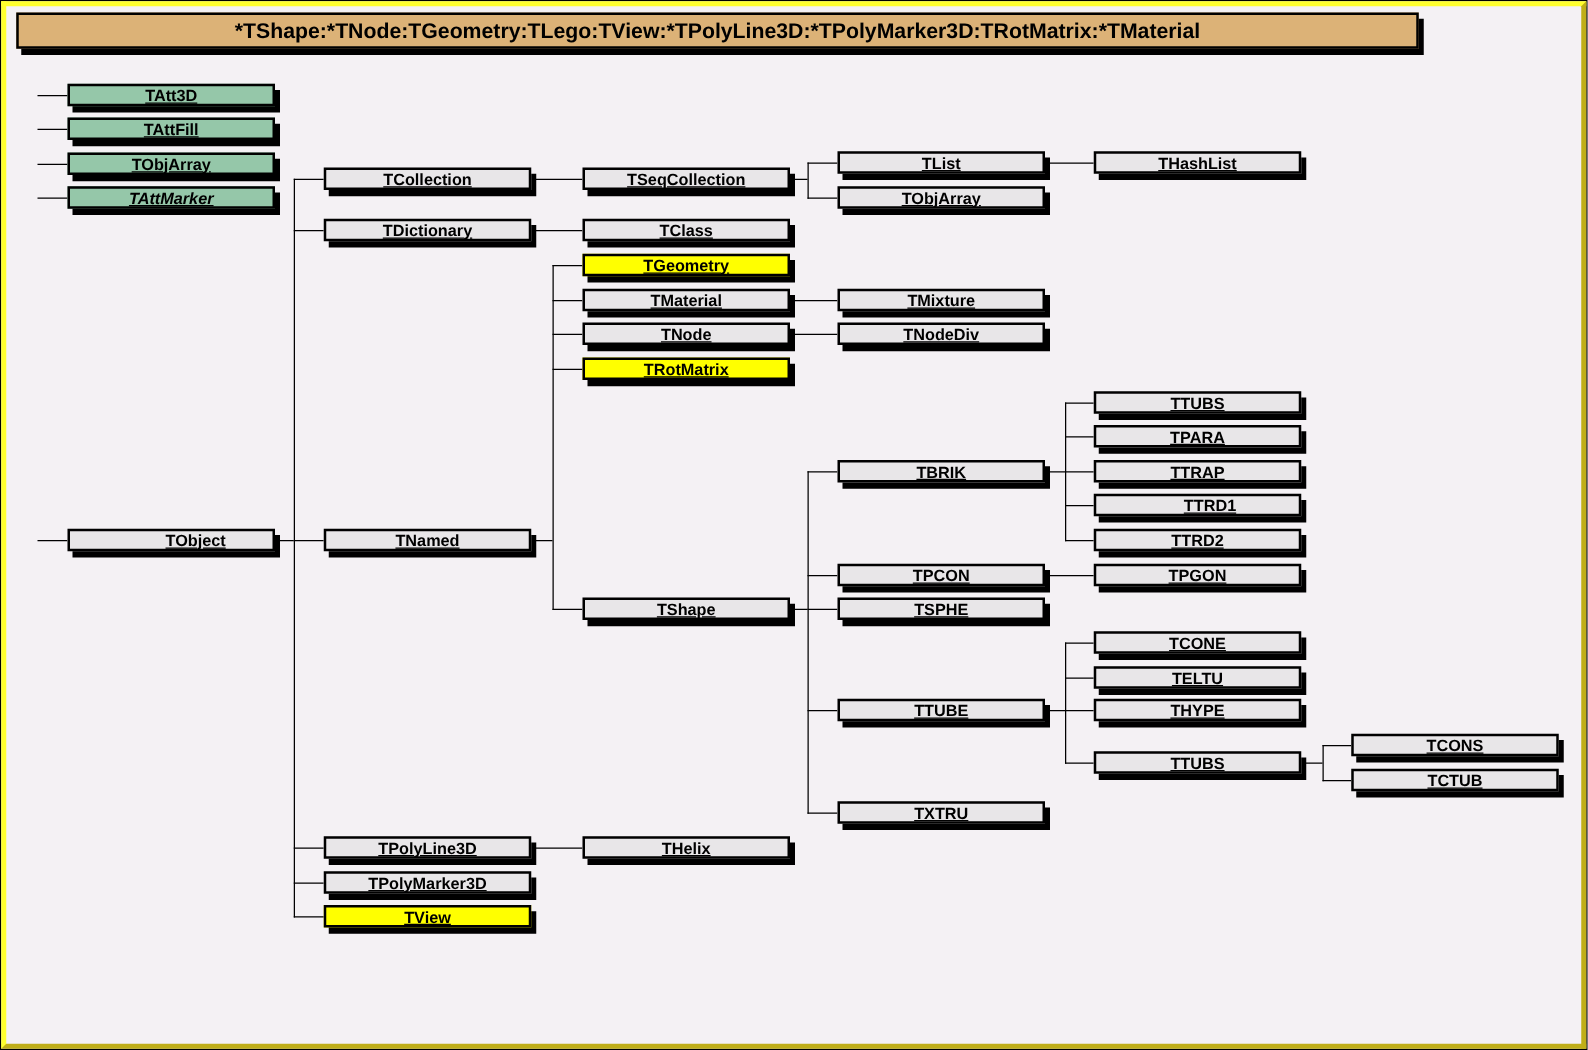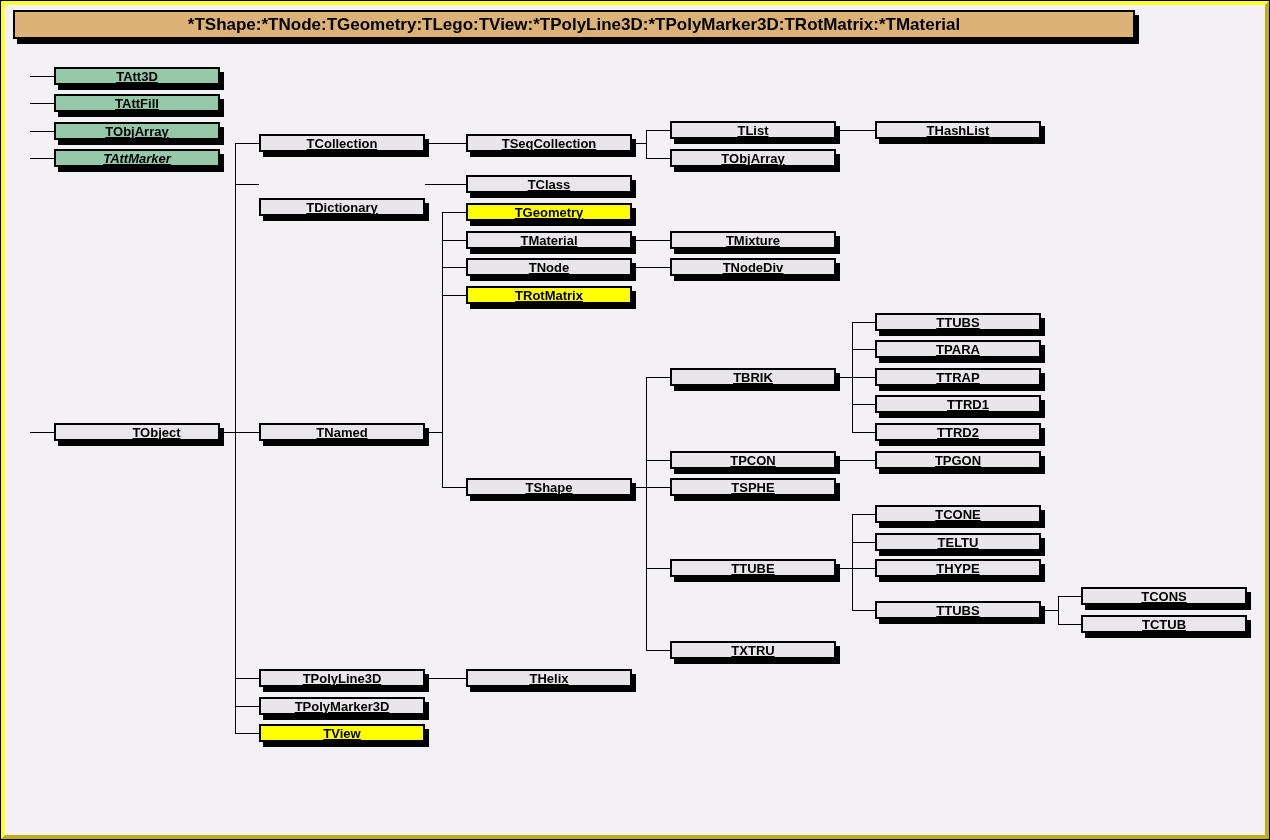--- a/index.html
+++ b/index.html
@@ -102,21 +102,21 @@
         <div class="link" style="background: rgb(0, 0, 0); left: 1053px; top: 619px; width: 23px; height: 1px;"></div>
         <div class="link" style="background: rgb(0, 0, 0); left: 420px; top: 673px; width: 41px; height: 1px;"></div>
       </div>
     <div id="nodes">
         <div class="node" style="left: 49px; top: 62px; background: rgb(149, 199, 169);">TAtt3D</div>
         <div class="node" style="left: 49px; top: 89px; background: rgb(149, 199, 169);">TAttFill</div>
         <div class="node" style="left: 49px; top: 117px; background: rgb(149, 199, 169);">TObjArray</div>
         <div class="node" style="left: 49px; top: 144px; background: rgb(149, 199, 169); font-style: italic;">TAttMarker</div>
         <div class="node" style="left: 49px; top: 418px; background: rgb(232, 230, 232); padding-left: 39px;">TObject</div>
         <div class="node" style="left: 254px; top: 129px; background: rgb(232, 230, 232);">TCollection</div>
-        <div class="node" style="left: 254px; top: 170px; background: rgb(232, 230, 232); margin-top: 23px;">TDictionary</div>
+        <div class="node" style="left: 254px; top: 170px; background: rgb(232, 230, 232);">TDictionary</div>
         <div class="node" style="left: 254px; top: 418px; background: rgb(232, 230, 232);">TNamed</div>
         <div class="node" style="left: 254px; top: 664px; background: rgb(232, 230, 232);">TPolyLine3D</div>
         <div class="node" style="left: 254px; top: 692px; background: rgb(232, 230, 232);">TPolyMarker3D</div>
         <div class="node" style="left: 254px; top: 719px; background: rgb(255, 255, 0);">TView</div>
         <div class="node" style="left: 461px; top: 129px; background: rgb(232, 230, 232);">TSeqCollection</div>
         <div class="node" style="left: 461px; top: 170px; background: rgb(232, 230, 232);">TClass</div>
         <div class="node" style="left: 461px; top: 198px; background: rgb(255, 255, 0);">TGeometry</div>
         <div class="node" style="left: 461px; top: 226px; background: rgb(232, 230, 232);">TMaterial</div>
         <div class="node" style="left: 461px; top: 253px; background: rgb(232, 230, 232);">TNode</div>
         <div class="node" style="left: 461px; top: 281px; background: rgb(255, 255, 0);">TRotMatrix</div>

